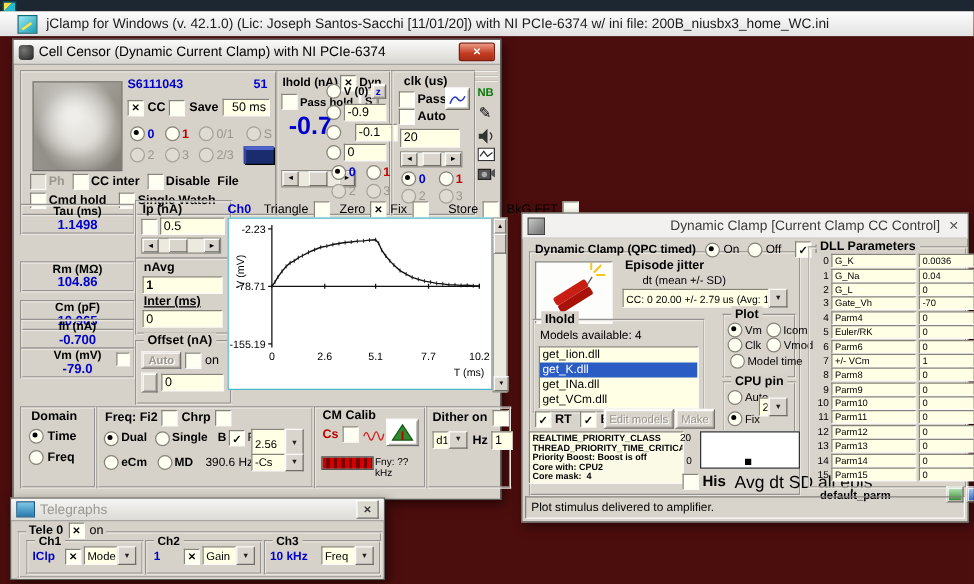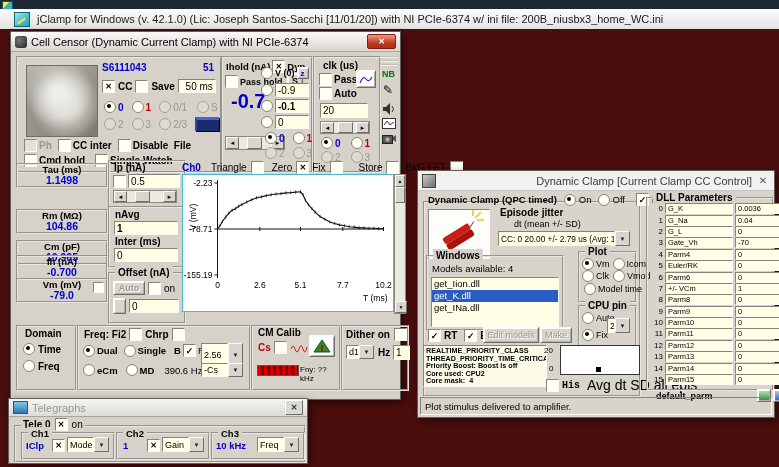--- a/index.html
+++ b/index.html
@@ -185,21 +185,21 @@
     </div>
     <div class="row" style="left:38px;top:9px;gap:2px;">
       <span class="radio"></span>
       <span class="b" style="font-size:9px;">V (0)</span>
       <span class="btn" style="width:10px;height:10px;color:#0000cc;font-weight:bold;font-size:8px;">z</span>
     </div>
     <div class="row" style="left:38px;top:25px;gap:2px;">
       <span class="radio"></span>
       <span class="fld" style="position:static;width:28px;height:12px;">-0.9</span>
     </div>
-    <div class="row" style="left:38px;top:41px;gap:2px;font-weight:bold;">
+    <div class="row" style="left:38px;top:41px;gap:11px;">
       <span class="radio"></span>
       <span class="fld" style="position:static;width:28px;height:12px;">-0.1</span>
     </div>
     <div class="row" style="left:38px;top:57px;gap:2px;">
       <span class="radio"></span>
       <span class="fld" style="position:static;width:28px;height:12px;">0</span>
     </div>
     <div class="row" style="left:42px;top:74px;gap:2px;">
       <span class="radio sel"></span>
       <span class="b blue">0</span>
@@ -298,21 +298,21 @@
     </div>
     <div class="sbh" style="left:3px;top:28px;width:62px;height:11px;">
       <span class="sba al"></span>
       <span class="sbthumb"></span>
       <span class="sba ar" style="margin-left:auto;"></span>
     </div>
   </div>
   <div class="grp" style="left:97px;top:174px;width:74px;height:58px;">
     <div class="abs b" style="left:5px;top:1px;">nAvg</div>
     <div class="fld" style="left:4px;top:13px;width:58px;height:12px;font-weight:bold;">1</div>
-    <div class="abs b" style="left:5px;top:28px;">Inter (ms)</div>
+    <div class="abs b" style="left:5px;top:28px;text-decoration:underline;">Inter (ms)</div>
     <div class="fld" style="left:4px;top:40px;width:58px;height:12px;">0</div>
   </div>
   <div class="grp" style="left:97px;top:240px;width:74px;height:48px;">
     <div class="leg">Offset (nA)</div>
     <div class="row" style="left:3px;top:7px;gap:3px;">
       <span class="btn disb" style="width:30px;height:12px;font-weight:bold;">Auto</span>
       <span class="cb"></span>
       <span>on</span>
     </div>
     <div class="row" style="left:3px;top:24px;gap:3px;">
@@ -515,26 +515,27 @@
     </svg>
   </div>
   <div class="abs b" style="left:82px;top:36px;">Episode jitter</div>
   <div class="abs" style="left:96px;top:48px;font-size:9px;">dt (mean +/- SD)</div>
   <div class="dd" style="left:80px;top:60px;width:132px;height:15px;">
     <span class="ddval pre" style="font-size:8.3px;">CC:  0      20.00 +/-  2.79 us (Avg: 1)</span>
     <span class="ddbtn"></span>
   </div>
 
   <div class="grp" style="left:8px;top:84px;width:134px;height:72px;">
-    <div class="leg">Windows</div>
+    <div class="leg">Ihold</div>
     <div class="abs" style="left:4px;top:6px;font-size:9.5px;">Models available: 4</div>
     <div id="models-list">
         <div class="mitem">get_Iion.dll</div>
         <div class="mitem sel">get_K.dll</div>
         <div class="mitem">get_INa.dll</div>
+        <div class="mitem">get_VCm.dll</div>
       </div>
   </div>
   <div class="row" style="left:10px;top:158px;gap:3px;">
     <span class="cb v"></span>
     <span class="b">RT</span>
     <span class="cb v" style="margin-left:4px;"></span>
     <span class="b">EX</span>
   </div>
   <div class="btn disb abs" style="left:65px;top:156px;width:54px;height:14px;">Edit models</div>
   <div class="btn disb abs" style="left:122px;top:156px;width:30px;height:14px;">Make</div>
@@ -572,32 +573,32 @@
     <div class="dd" style="left:27px;top:11px;width:23px;height:15px;">
       <span class="ddval">2</span>
       <span class="ddbtn"></span>
     </div>
   </div>
 
   <div id="priority-box">
       <div style="white-space: pre;">REALTIME_PRIORITY_CLASS</div>
       <div style="white-space: pre;">THREAD_PRIORITY_TIME_CRITICAL</div>
       <div style="white-space: pre;">Priority Boost: Boost is off</div>
-      <div style="white-space: pre;">Core used: CPU2</div>
+      <div style="white-space: pre;">Core with: CPU2</div>
       <div style="white-space: pre;">Core mask:  4</div>
     </div>
 
   <div class="abs" style="left:126px;top:175px;font-size:8px;" id="jit-y1">20</div>
   <div class="abs" style="left:131px;top:193px;font-size:8px;" id="jit-y0">0</div>
   <div class="abs" style="left:142px;top:174px;width:78px;height:28px;background:#fff;border:1px solid #333;">
     <div id="jitter-dot" style="position: absolute; width: 5px; height: 5px; background: rgb(0, 0, 0); left: 45%; bottom: 7.5%;"></div>
   </div>
   <div class="row" style="left:128px;top:206px;gap:3px;">
     <span class="cb"></span>
-    <span class="b" style="font-size:10px;font-family:Liberation Mono, monospace;">His</span>
+    <span class="b" style="font-size:12px;">His</span>
     <span style="font-size:14px;margin-left:4px;">Avg dt SD all epis</span>
   </div>
 
   <div class="grp" style="left:228px;top:26px;width:124px;height:190px;">
     <div class="leg">DLL Parameters</div>
     <div id="dll-rows">
         <div class="dllrow">
           <span class="dllidx">0</span>
           <span class="fld dllname">G_K</span>
           <span class="fld dllval">0.0036</span>

